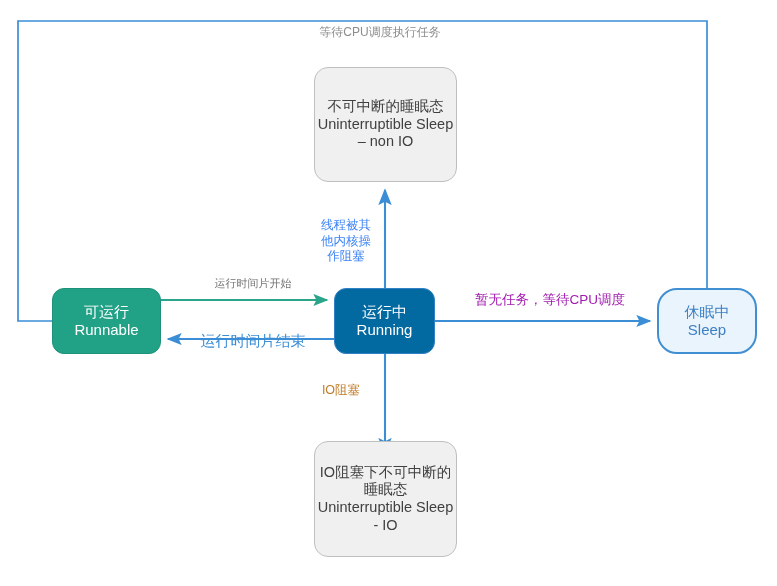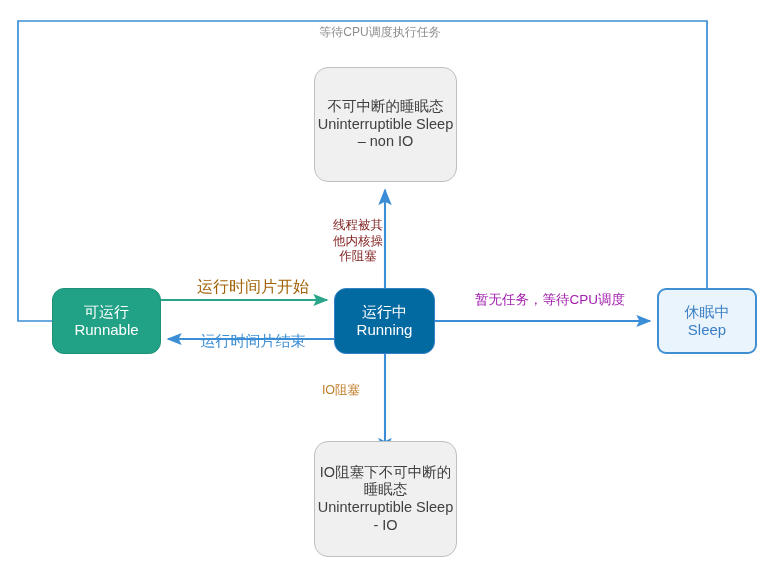--- a/index.html
+++ b/index.html
@@ -65,21 +65,21 @@
   }
 
   
   .node-sleep {
     left: 657px;
     top: 288px;
     width: 100px;
     height: 66px;
     background: #eaf4fc;
     border: 2px solid #3f8fd2;
-    border-radius: 9px;
+    border-radius: 20px;
     color: #3b7fc4;
     font-size: 15px;
   }
 
   
   .node-gray {
     background: #f0f0f0;
     border: 1px solid #bfbfbf;
     border-radius: 14px;
     color: #404040;
@@ -110,30 +110,29 @@
     top: 25px;
     width: 250px;
     font-size: 12px;
     color: #8d8d8d;
   }
   .lbl-blocked-kernel {
     left: 315px;
     top: 218px;
     width: 62px;
     font-size: 12.5px;
-    color: #7f1d1d;
-    text-align: center;
-    margin-left: 12px;
+    color: #3b82f6;
+    text-align: center;
   }
   .lbl-slice-start {
     left: 178px;
     top: 277px;
     width: 150px;
-    font-size: 16px;
-    color: #a16207;
+    font-size: 11px;
+    color: #737373;
   }
   .lbl-slice-end {
     left: 178px;
     top: 332px;
     width: 150px;
     font-size: 15px;
     color: #3b8ed6;
   }
   .lbl-no-task {
     left: 462px;

